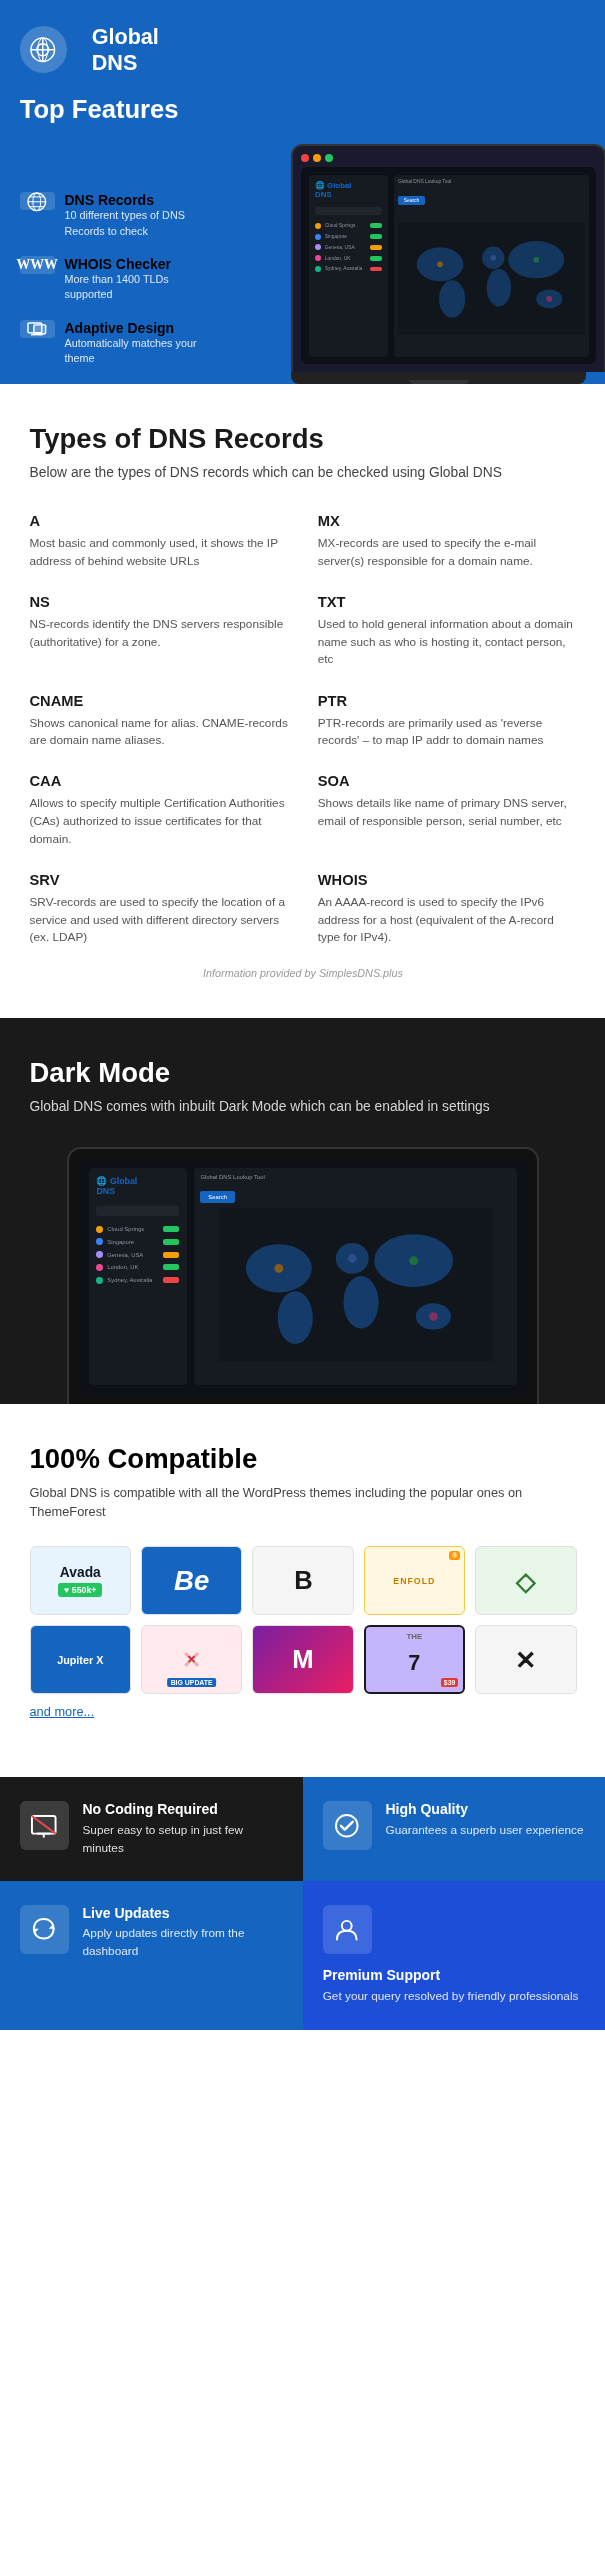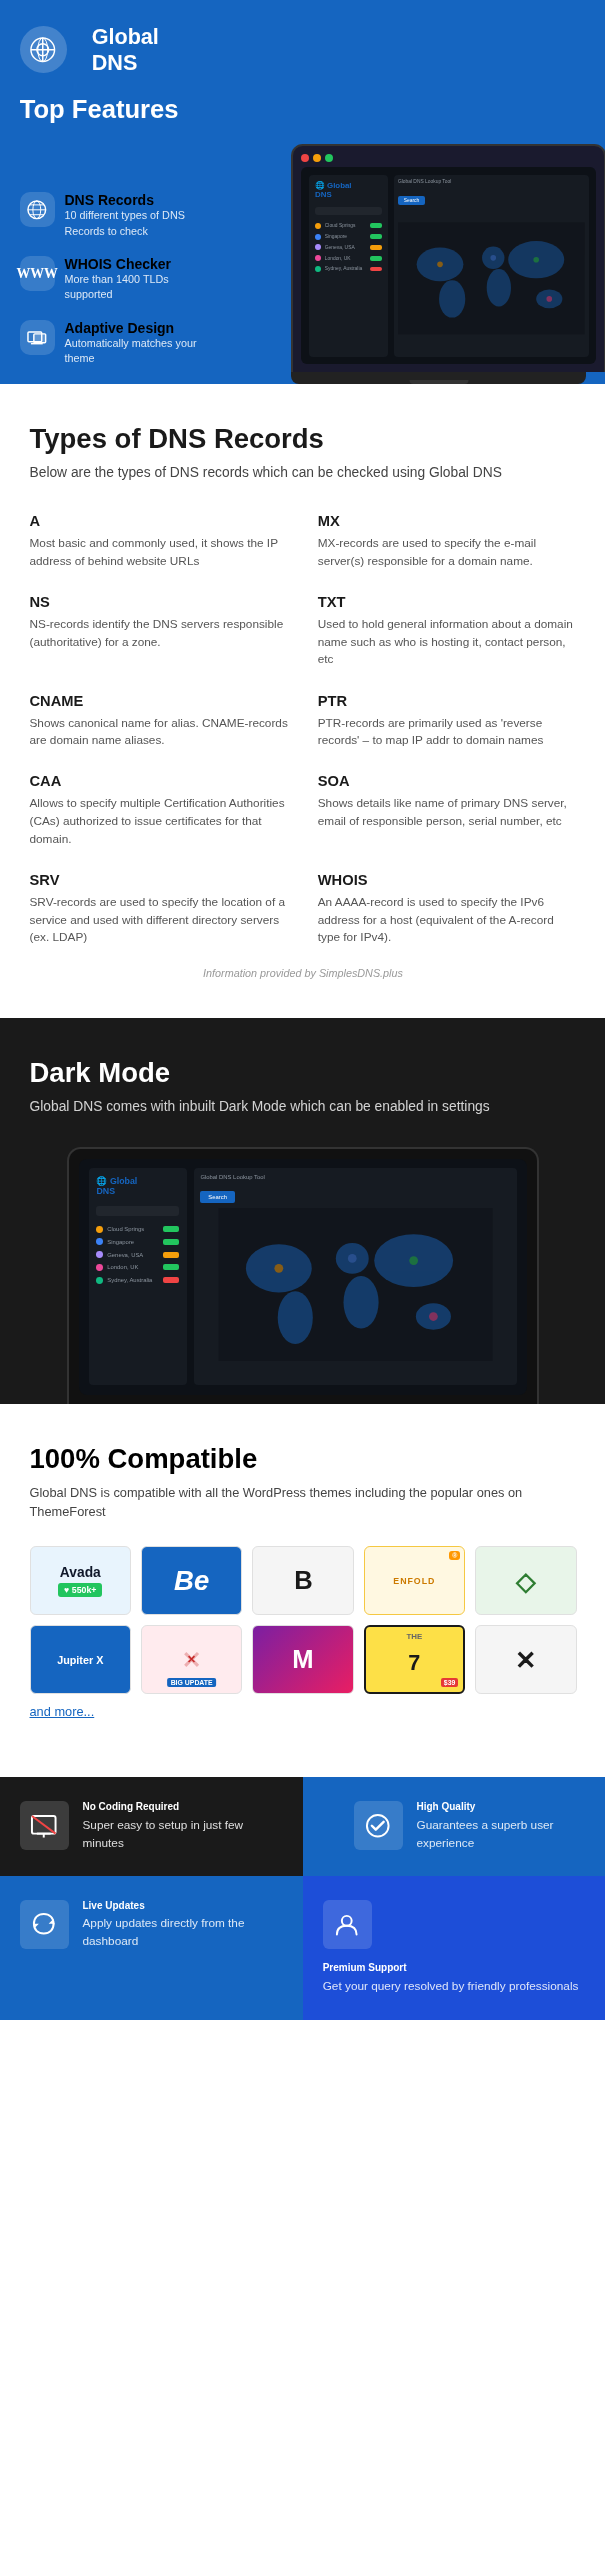--- a/index.html
+++ b/index.html
@@ -23,23 +23,23 @@
       background: rgba(255,255,255,0.2);
       border-radius: 50%;
       display: flex; align-items: center; justify-content: center;
       font-size: 21.6px; color: #fff;
     }
     .logo-text { color: #fff; font-size: 21.6px; font-weight: bold; line-height: 1.2; }
     .hero-title { color: #fff; font-size: 25.6px; font-weight: bold; margin-bottom: 19.7px; }
     .features-left { width: 197px; }
     .feature-item { display: flex; align-items: flex-start; gap: 9.8px; margin-bottom: 17.7px; }
     .feat-icon {
-      width: 35px; height: 35px; flex-shrink: 0;
+      width: 35px; height: 18px; flex-shrink: 0;
       background: rgba(255,255,255,0.15);
-      border-radius: 10px;
+      border-radius: 4px;
       display: flex; align-items: center; justify-content: center;
       font-size: 17.7px; color: #fff;
     }
     .feat-text h4 { color: #000000; font-size: 14px; font-weight: bold; }
     .feat-text p { color: rgba(255,255,255,0.85); font-size: 10.8px; line-height: 1.4; }
     .hero-content { display: flex; align-items: flex-end; gap: 9.8px; }
     .laptop-mockup {
       flex: 1;
       display: flex;
       justify-content: flex-end;
@@ -191,31 +191,31 @@
       display: grid;
       grid-template-columns: 1fr 1fr;
     }
     .feat-card {
       padding: 23.6px 19.7px;
       display: flex;
       align-items: flex-start;
       gap: 13.8px;
     }
     .feat-card:nth-child(1) { background: #1a1a1a; }
-    .feat-card:nth-child(2) { background: #1565C0; margin-left: 31px; }
+    .feat-card:nth-child(2) { background: #1565C0; }
     .feat-card:nth-child(3) { background: #1565C0; }
     .feat-card:nth-child(4) { background: #1e7bd4; }
     .feat-card-icon {
       width: 49px; height: 49px; flex-shrink: 0;
       background: rgba(255,255,255,0.15);
       border-radius: 5.9px;
       display: flex; align-items: center; justify-content: center;
       font-size: 23.6px; color: #fff;
     }
-    .feat-card-text h4 { color: #fff; font-size: 10px; font-weight: bold; margin-bottom: 4.9px; }
+    .feat-card-text h4 { color: #fff; font-size: 14px; font-weight: bold; margin-bottom: 4.9px; }
     .feat-card-text p { color: rgba(255,255,255,0.85); font-size: 11.8px; line-height: 1.5; }
 
     
     .laptop-base {
       background: #222;
       height: 11.8px;
       border-radius: 0 0 7.9px 7.9px;
       position: relative;
     }
     .laptop-base::after {
@@ -503,21 +503,21 @@
     </div>
     <div class="theme-item" style="background:#e8f5e9; color:#2e7d32; font-size:25.6px;">◇</div>
 
     <div class="theme-item" style="background:#1565C0; color:#fff; font-size:10.8px; font-weight:bold;">Jupiter X</div>
     <div class="theme-item" style="background:#ffebee; position:relative; overflow:hidden;">
       <div style="color:#c62828; font-size:23.6px; font-weight:900; opacity:0.3; position:absolute;">✕</div>
       <div style="color:#c62828; font-size:10.8px; font-weight:bold; z-index:1;">✕</div>
       <div style="background:#1565C0; color:#fff; font-size:6.9px; padding:1px 3.9px; border-radius:2px; position:absolute; bottom:5.9px; left:50%; transform:translateX(-50%);">BIG UPDATE</div>
     </div>
     <div class="theme-item" style="background:linear-gradient(135deg, #7b1fa2, #e91e63); color:#fff; font-size:25.6px; font-weight:bold;">M</div>
-    <div class="theme-item" style="background:#fde047; border:2px solid #1a1a1a; position:relative; font-size:9.8px; color:#666;">
+    <div class="theme-item" style="background:#c4b5fd; border:2px solid #1a1a1a; position:relative; font-size:9.8px; color:#666;">
       <div style="font-size:7.9px; color:#666; position:absolute; top:4.9px;">THE</div>
       <div style="font-size:21.6px; font-weight:900; color:#1a1a1a; margin-top:7.9px;">7</div>
       <div style="background:#e53935; color:#fff; font-size:6.9px; padding:1px 2.9px; border-radius:2px; position:absolute; bottom:4.9px; right:4.9px;">$39</div>
     </div>
     <div class="theme-item" style="background:#f5f5f5; color:#1a1a1a; font-size:25.6px; font-weight:900;">✕</div>
   </div>
   <div class="and-more">and more...</div>
 </div>
 
 <div class="features-bottom">

